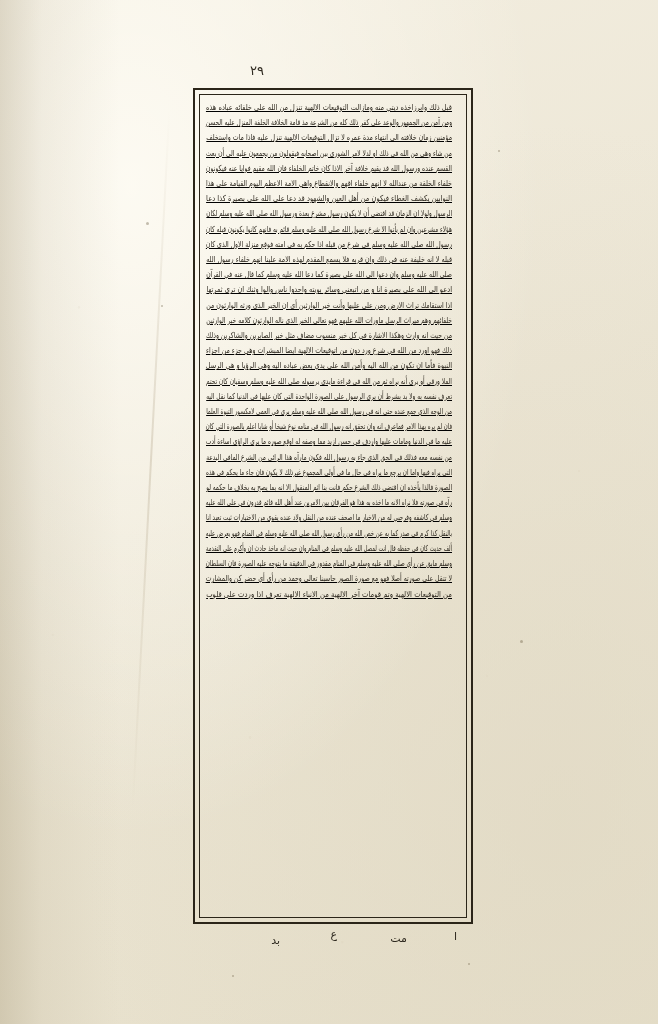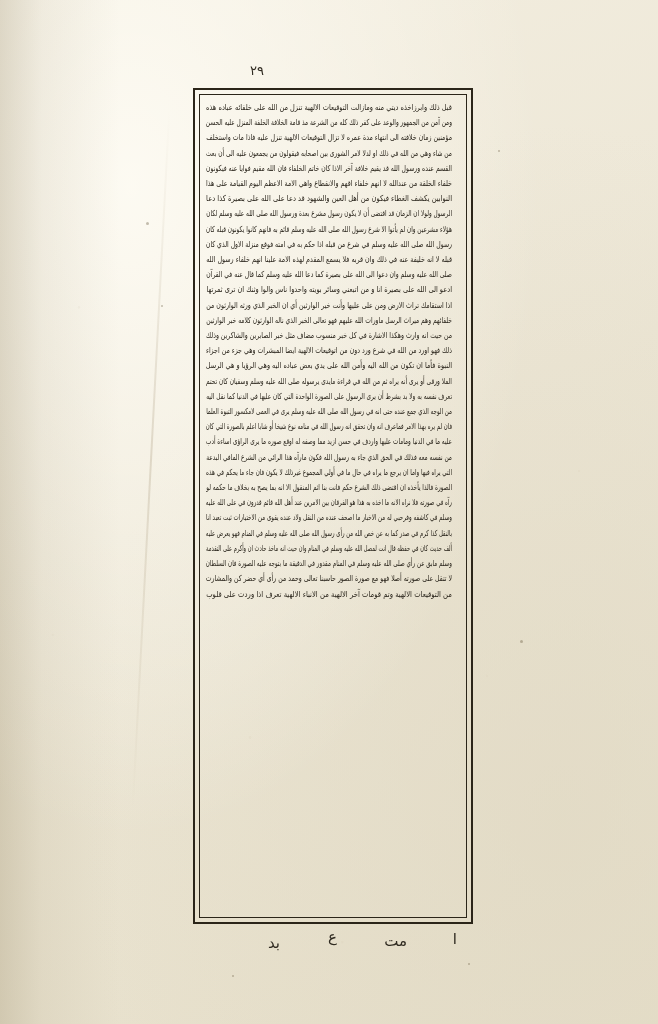--- a/index.html
+++ b/index.html
@@ -88,20 +88,21 @@
   .text-block {
     position: absolute;
     left: 201px;
     top: 96px;
     width: 256px;
     height: 812px;
     direction: rtl;
     overflow: hidden;
     padding: 4px 5px 0 1px;
     box-sizing: border-box;
+    text-decoration: underline;
   }
   .line {
     display: block;
     font-family: "DejaVu Sans", sans-serif;
     font-size: 8.3px;
     line-height: 15.2px;
     color: #241f16;
     white-space: nowrap;
     text-align: justify;
     letter-spacing: -0.1px;
@@ -117,21 +118,21 @@
   .below-marks {
     position: absolute;
     left: 193px;
     top: 922px;
     width: 272px;
     height: 30px;
   }
   .below-marks .mk {
     position: absolute;
     font-family: "DejaVu Sans", sans-serif;
-    font-size: 15px;
+    font-size: 11px;
     color: #2f2a20;
   }
   .mk-1 { right: 8px; top: 8px; }
   .mk-2 { right: 58px; top: 10px; font-size: 9px; }
   .mk-3 { right: 128px; top: 6px; }
   .mk-4 { right: 185px; top: 12px; font-size: 9px; }
 
   .edge-dots {
     position: absolute;
     pointer-events: none;

